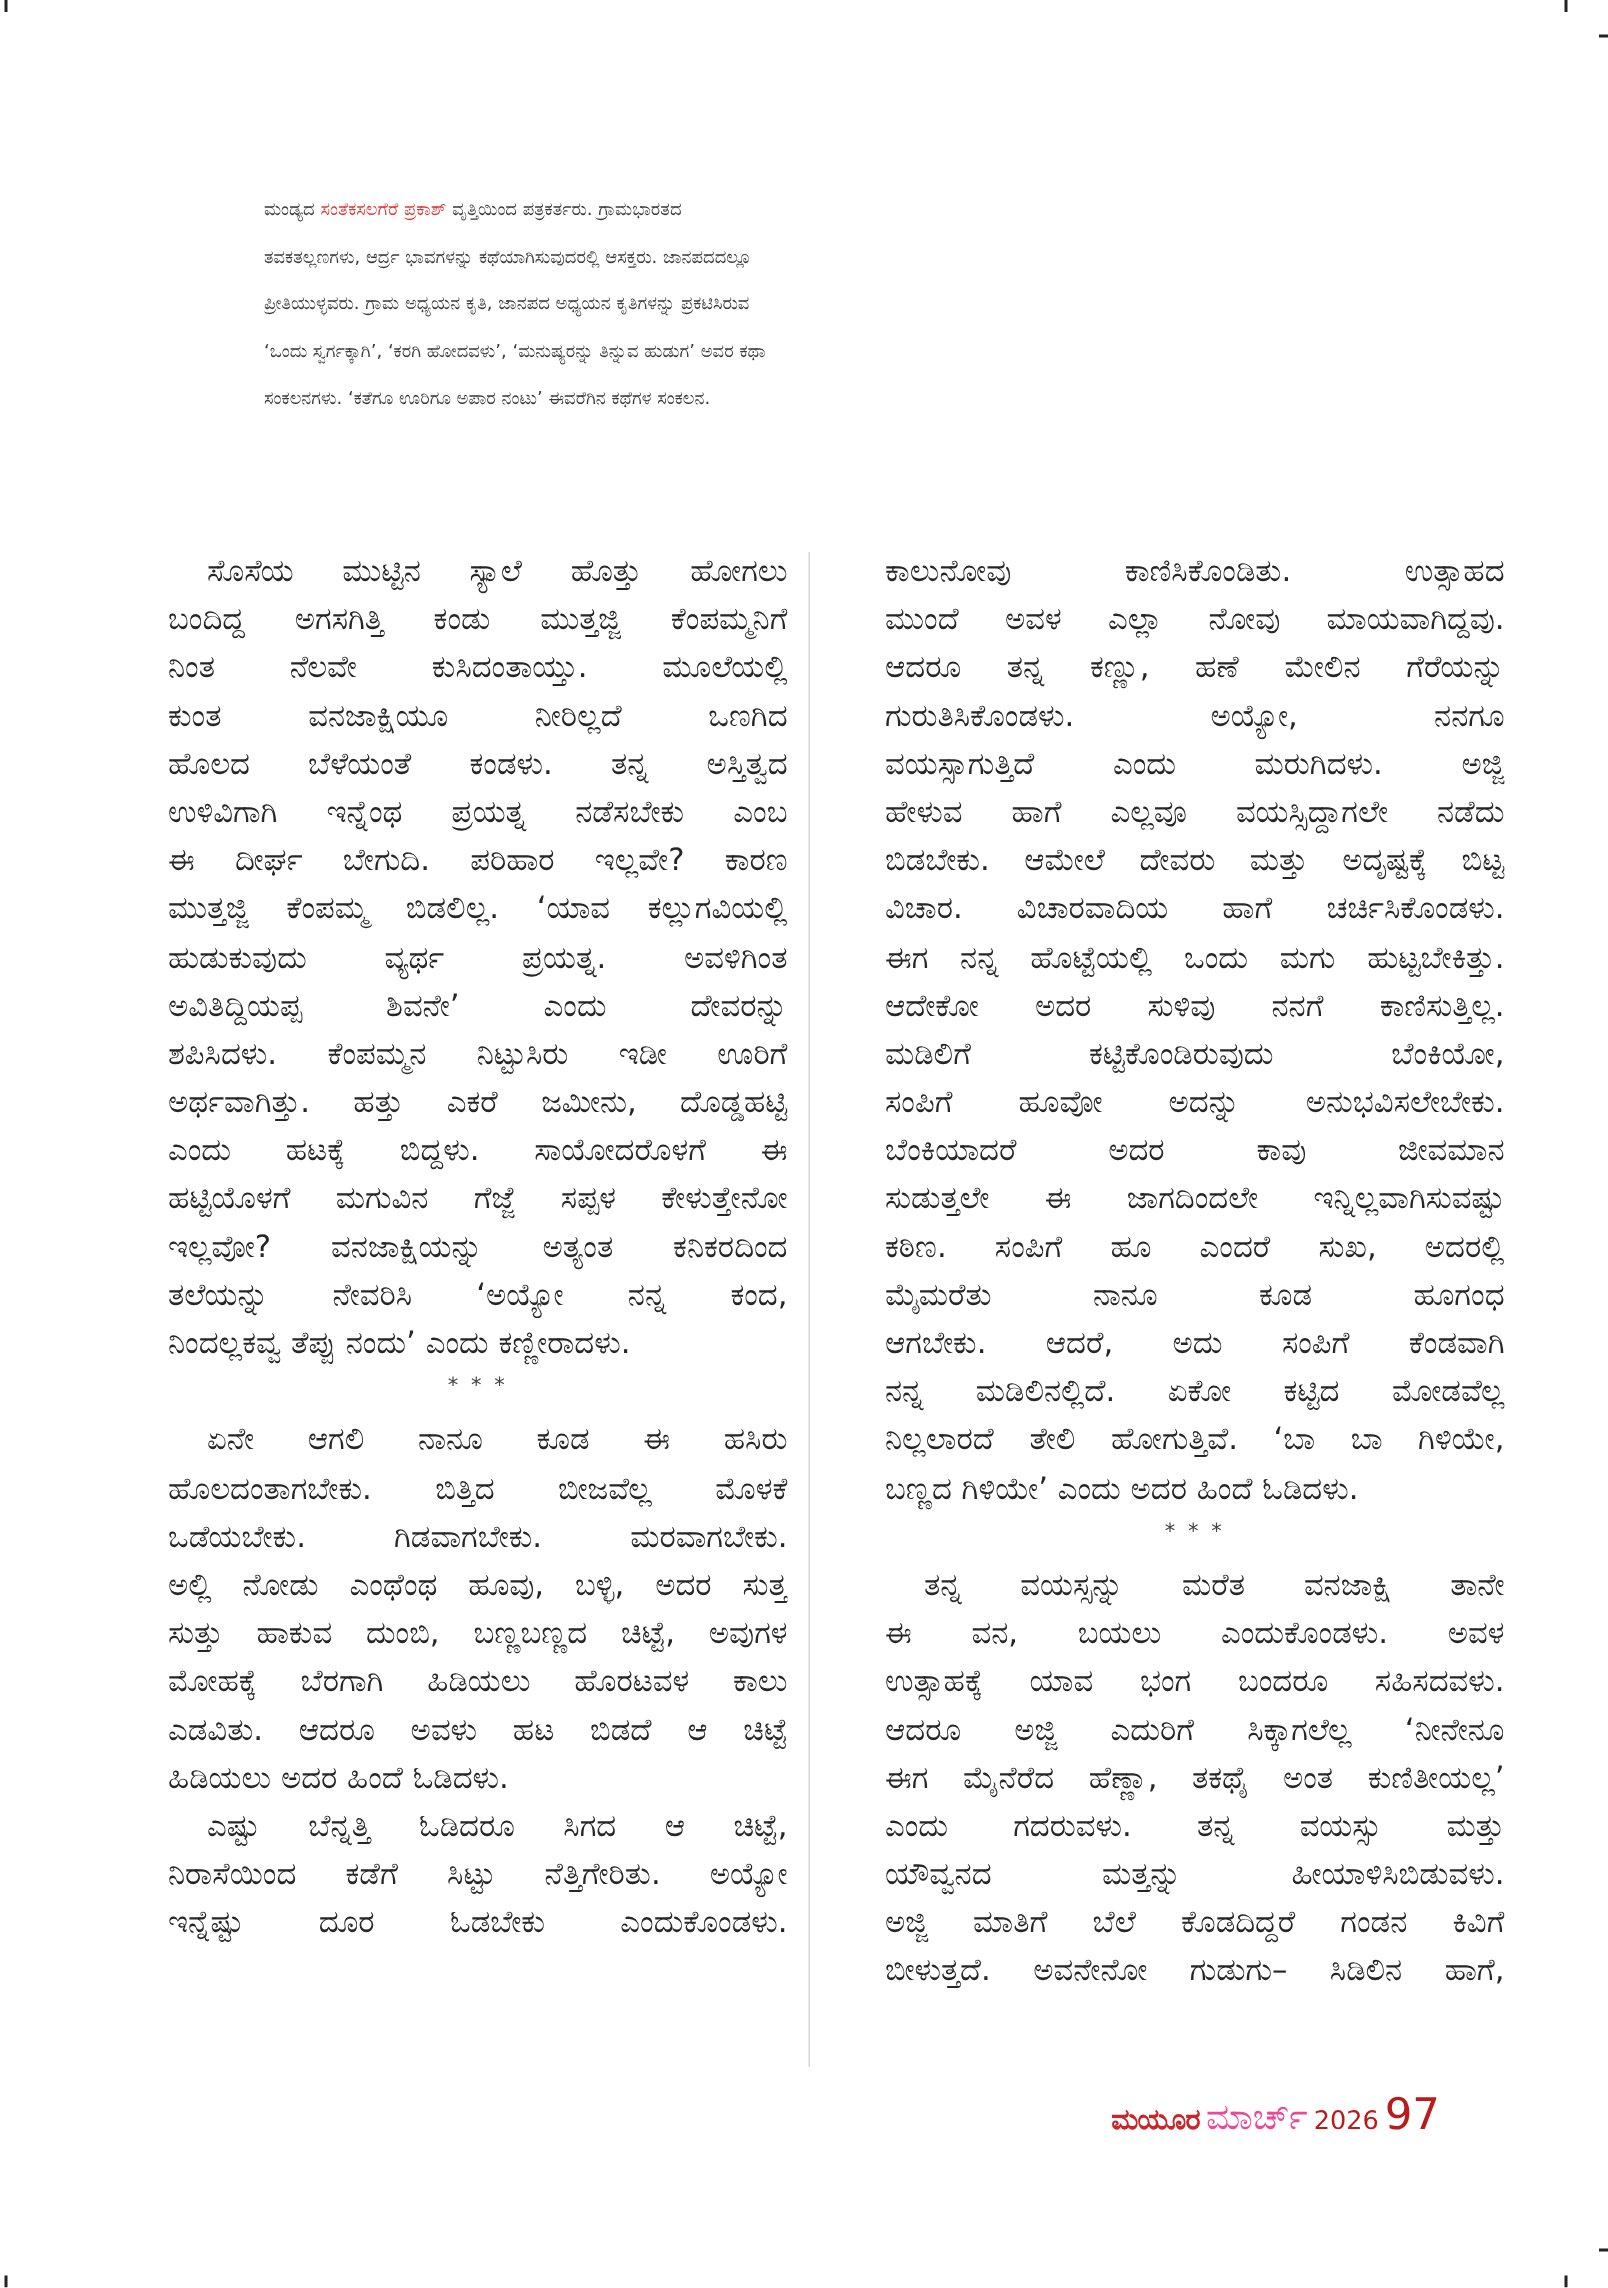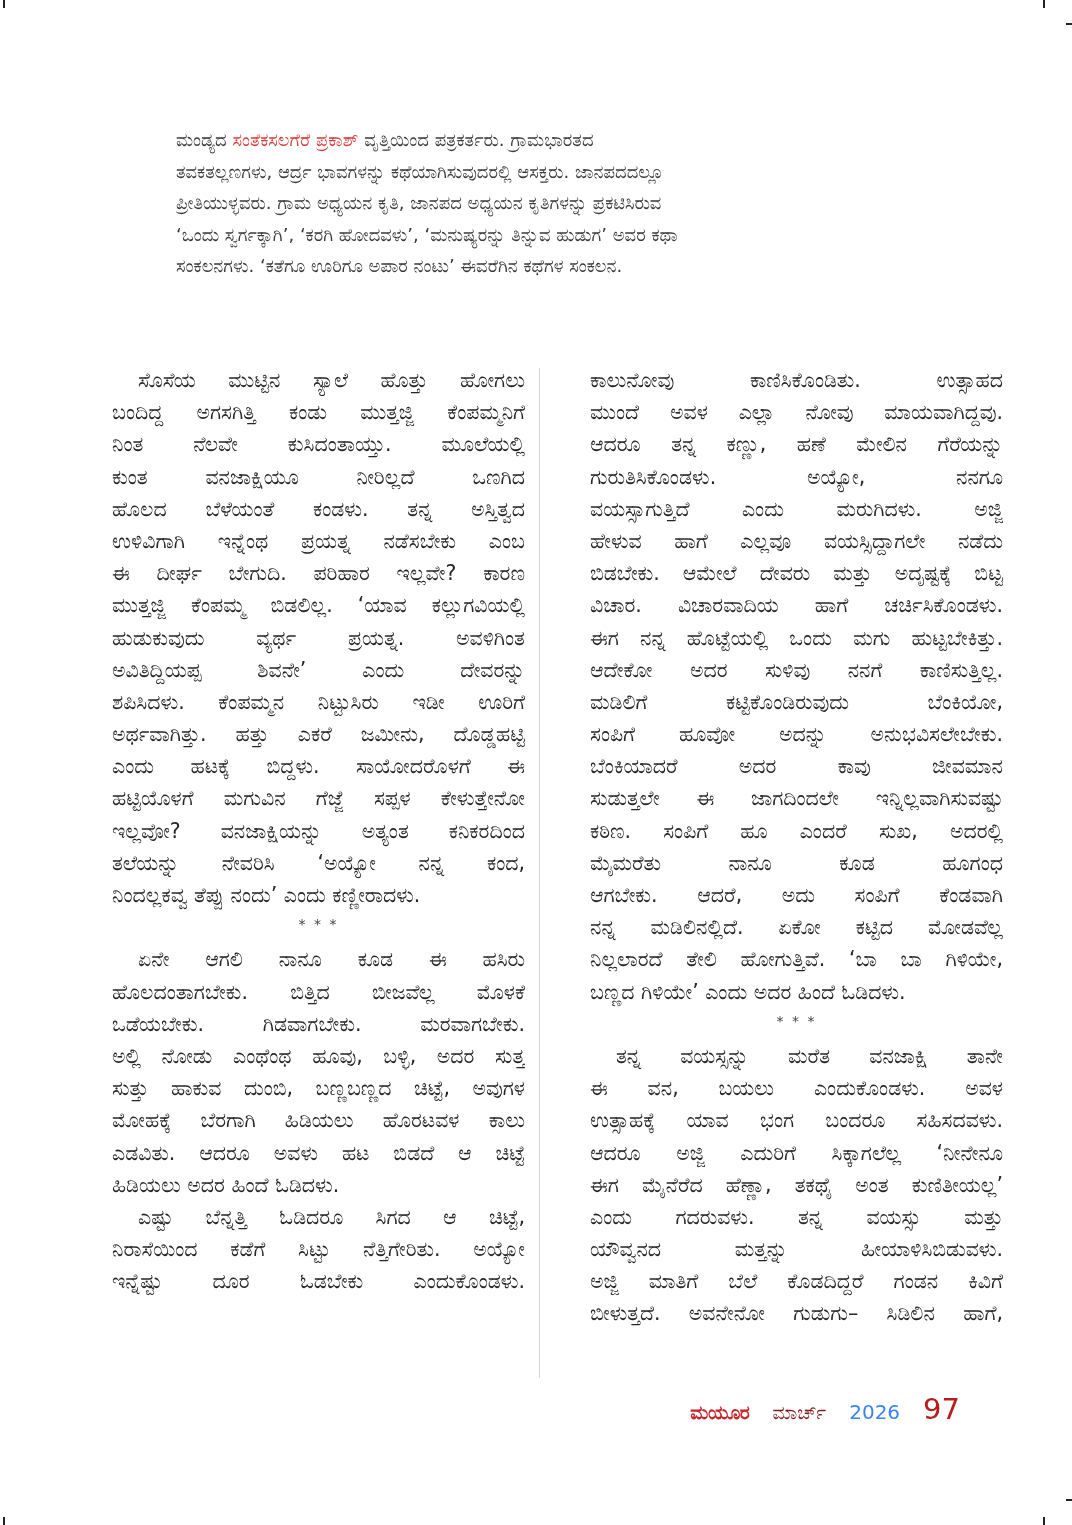--- a/index.html
+++ b/index.html
@@ -3,42 +3,42 @@
 <meta charset="utf-8">
 <style>
   html, body { margin: 0; padding: 0; background: #ffffff; }
   body { width: 1072px; height: 1525px; position: relative; overflow: hidden;
          font-family: "DejaVu Sans", sans-serif; color: #2a2a2a; }
   .crop { position: absolute; background: #222; }
   .crop.v { width: 2px; height: 8px; }
   .crop.h { width: 6px; height: 2px; }
 
   .bio { position: absolute; left: 176px; top: 124px; width: 750px;
-         font-size: 18px; line-height: 31.6px; color: #3a3a3a; }
+         font-size: 12px; line-height: 31.6px; color: #3a3a3a; }
   .bio p { margin: 0; }
   .bio .line { display: block; white-space: nowrap; }
   .bio .hl { color: #d63b3b; }
 
   .col { position: absolute; top: 364px; width: 413px;
          font-size: 20.5px; line-height: 32.2px; color: #262626; }
   .col.left { left: 112px; }
   .col.right { left: 590px; }
   .col .line { display: block; white-space: nowrap; text-align: justify;
                text-align-last: justify; height: 32.2px; overflow: hidden; }
   .col .line.last { text-align-last: left; }
   .col .line.indent { padding-left: 26px; }
   .col .stars { display: block; text-align: center; font-size: 14px;
                 height: 32.2px; line-height: 26px; color: #444; letter-spacing: 2px; }
 
   .divider { position: absolute; left: 539px; top: 368px; width: 1px; height: 1010px; background: #d7d7d7; }
 
-  .footer { position: absolute; right: 112px; top: 1392px; display: flex; align-items: baseline; gap: 23px; }
+  .footer { position: absolute; right: 112px; top: 1392px; display: flex; align-items: baseline; gap: 4px; }
   .footer .brand { color: #c8262b; font-weight: bold; font-size: 19px; letter-spacing: -0.5px; }
-  .footer .month { font-size: 19px; color: #7f1d1d; }
-  .footer .year { font-size: 20px; color: #3b82f6; }
+  .footer .month { font-size: 24px; color: #ec4899; }
+  .footer .year { font-size: 17px; color: #b91c1c; }
   .footer .pageno { font-size: 29px; color: #b91c1c; }
 </style>
 </head>
 <body>
 
 <div class="crop v" style="left:3px; top:0;"></div>
 <div class="crop v" style="left:1043px; top:0;"></div>
 <div class="crop h" style="left:1066px; top:23px;"></div>
 <div class="crop h" style="left:1066px; top:1499px;"></div>
 <div class="crop v" style="left:3px; top:1517px;"></div>

